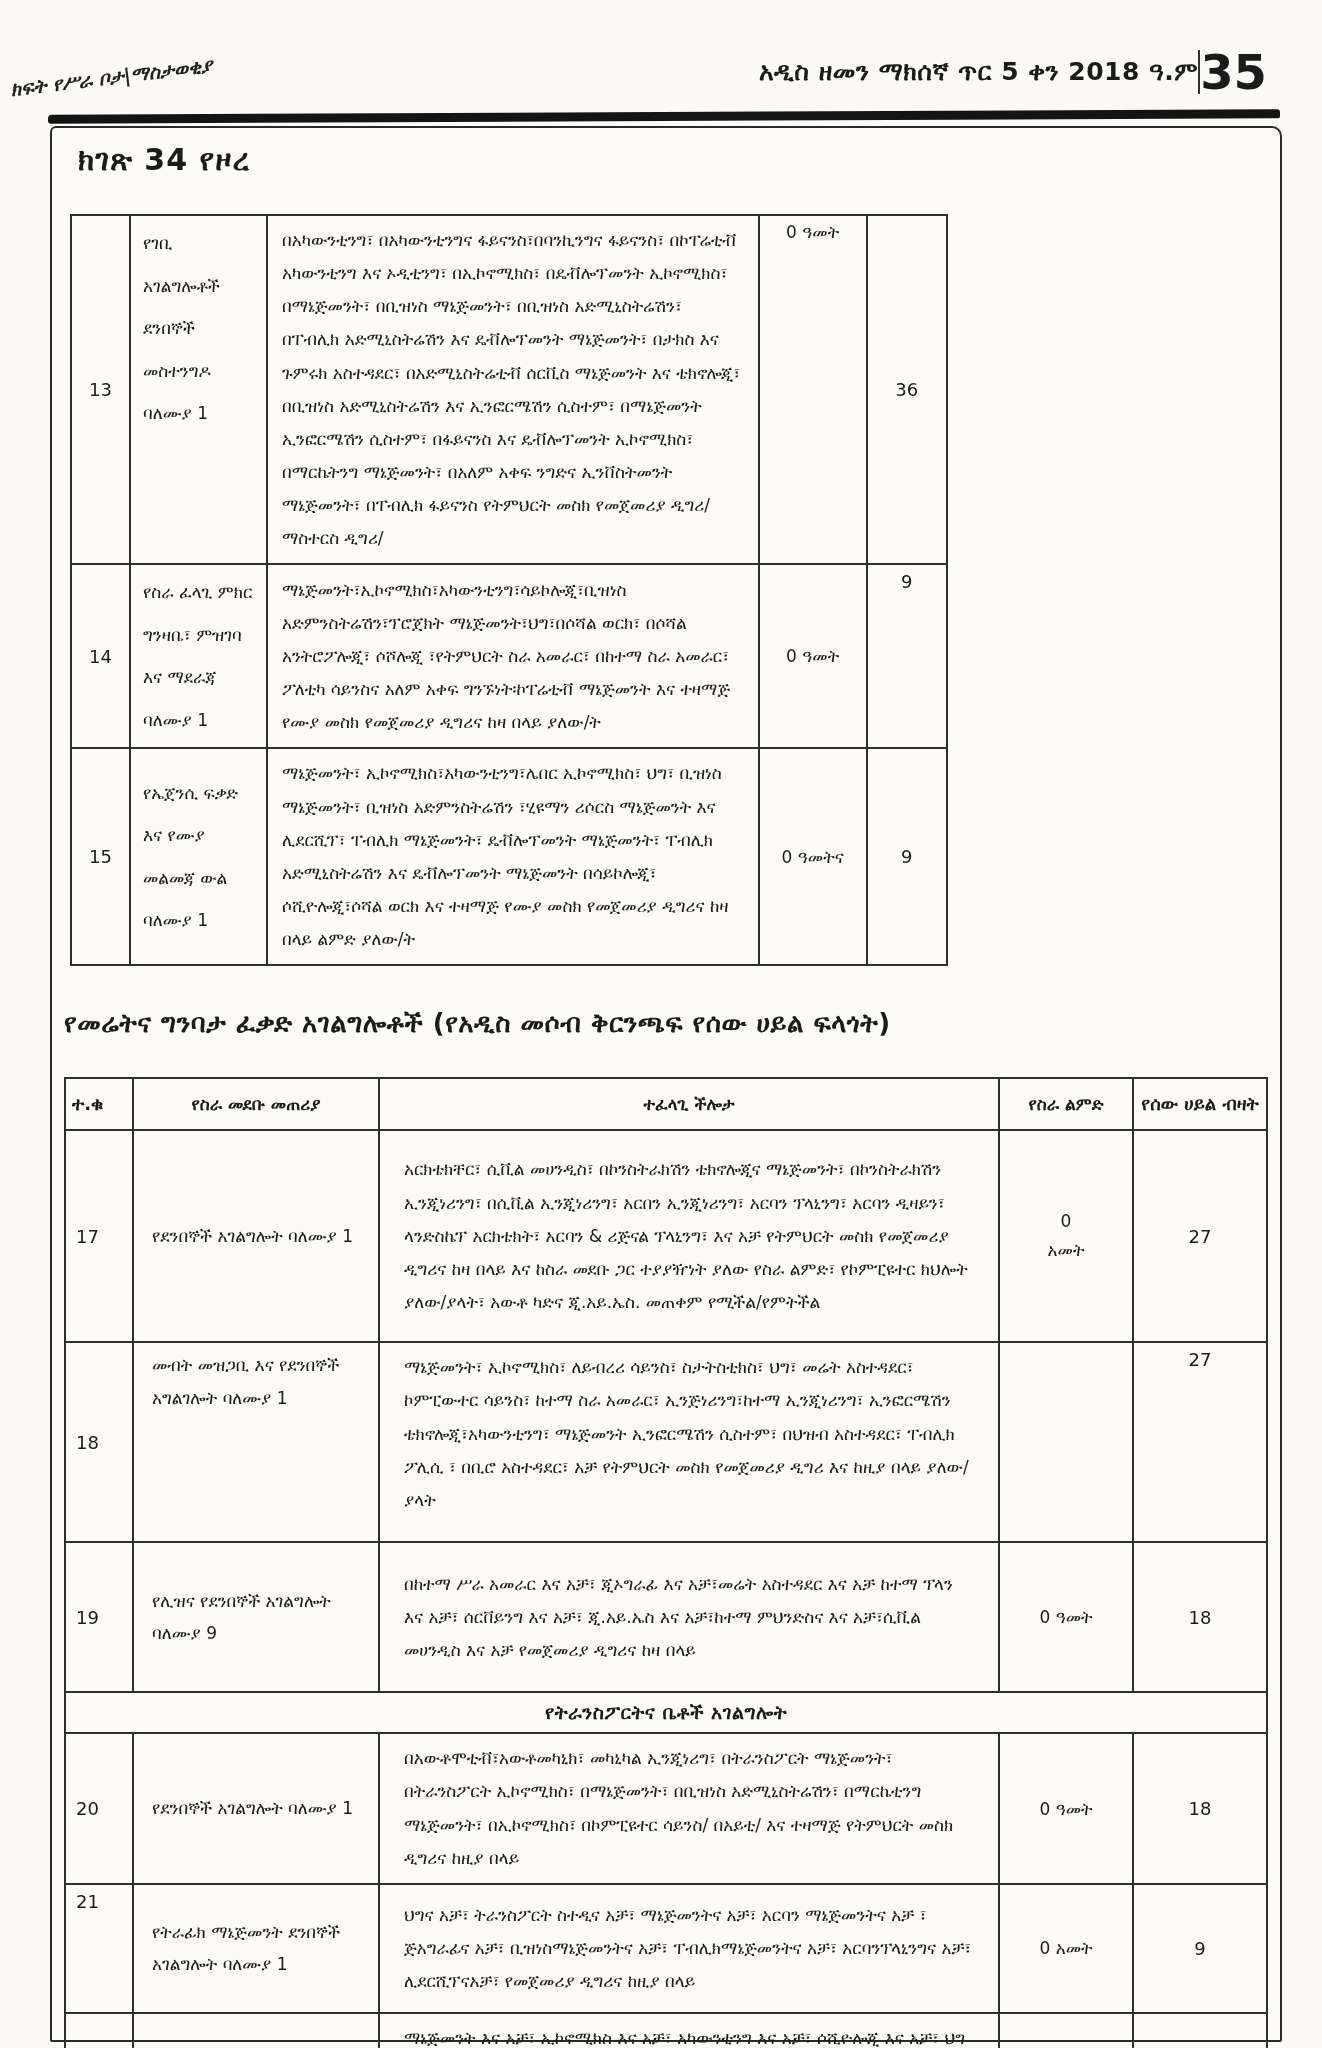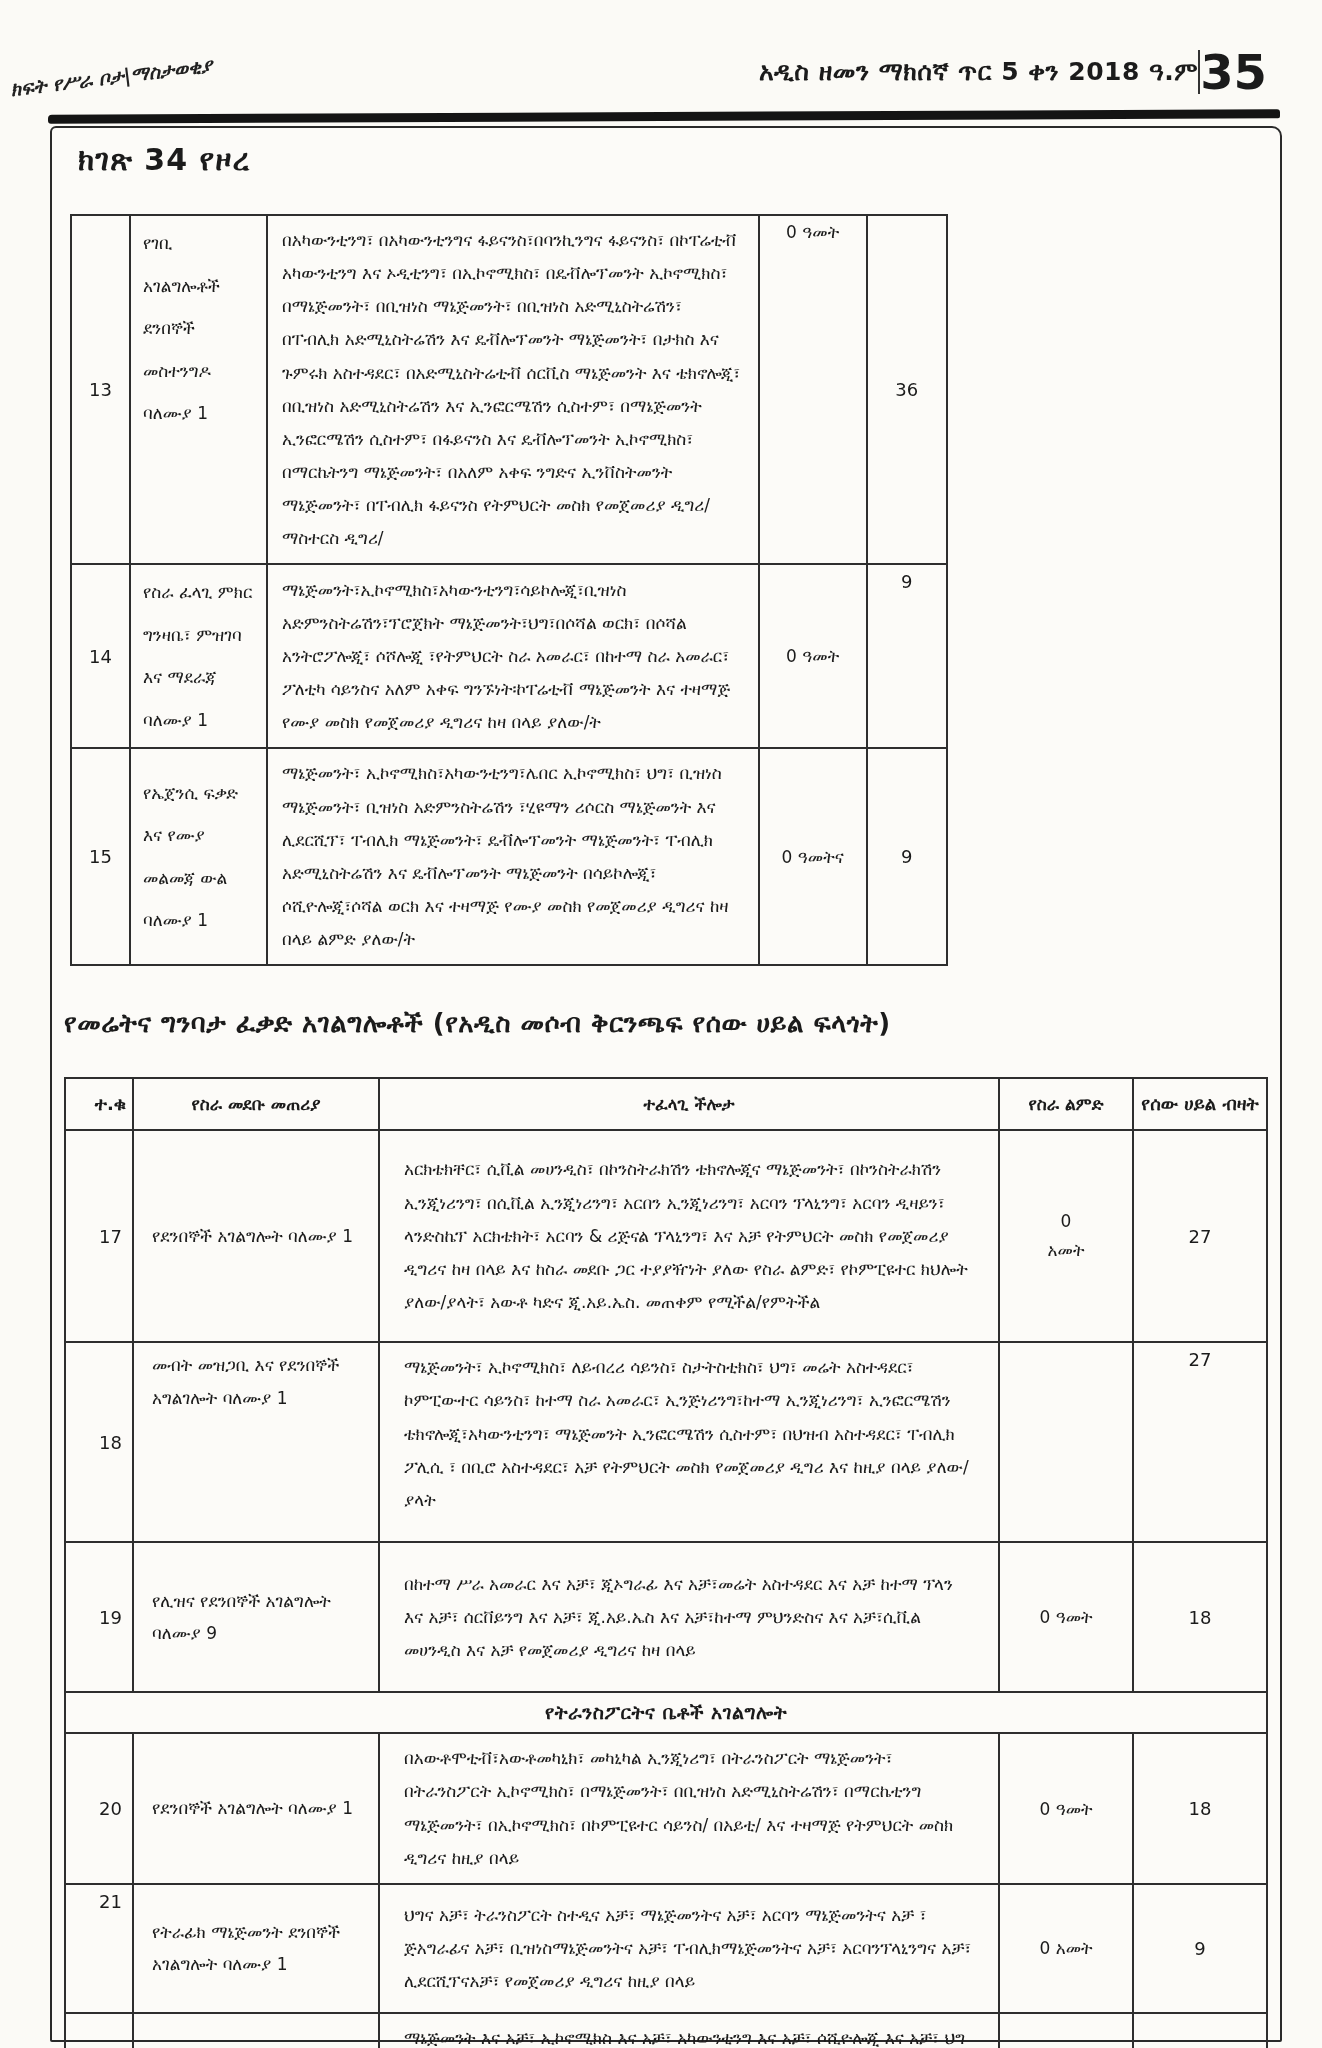--- a/index.html
+++ b/index.html
@@ -53,21 +53,21 @@
   .r14{height:142px;}
   .r15{height:162px;}
   
   h2.sec-title{
     margin:16px 0 12px 0;text-align:left;
     font-size:26px;font-weight:bold;letter-spacing:.5px;
   }
   .t2{width:100%;font-size:17px;}
   .t2 th{font-weight:bold;font-size:17px;padding:14px 6px;text-align:center;background:transparent;}
   .t2 td{padding:6px 10px;}
-  .t2 .c-no{width:46px;text-align:right;font-size:18px;}
+  .t2 .c-no{width:46px;text-align:left;font-size:18px;}
   .t2 .c-pos{width:208px;line-height:1.9;padding:6px 18px;}
   .t2 .c-req{line-height:1.95;padding:8px 24px;}
   .t2 .c-exp{width:112px;text-align:center;margin-top:48px;}
   .t2 .c-cnt{width:112px;text-align:center;font-size:18px;}
   .r17{height:212px;}
   .r18{height:200px;}
   .r19{height:150px;}
   .r20{height:142px;}
   .r21{height:129px;}
   .r22{height:118px;}

